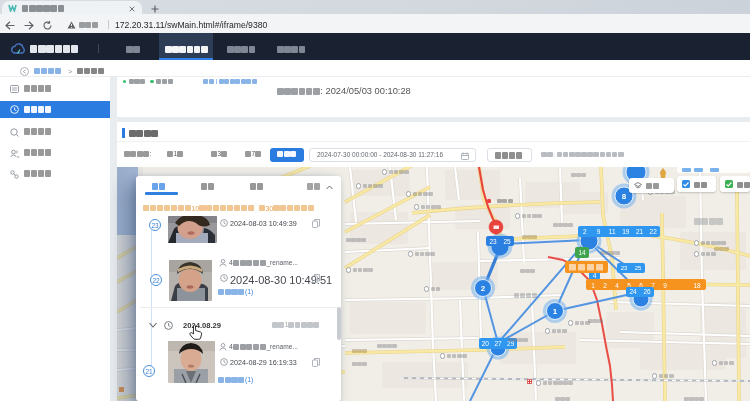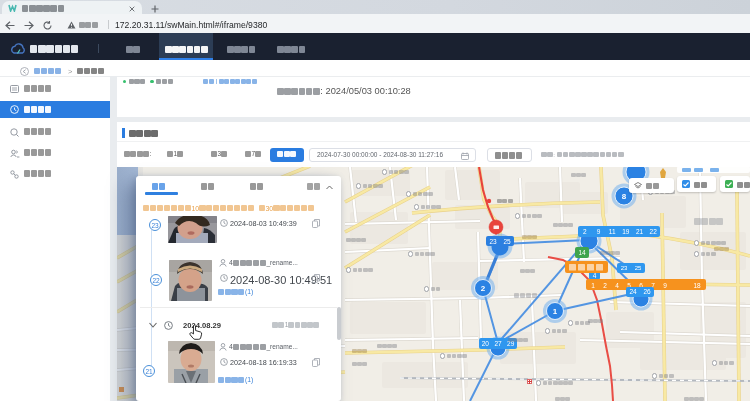--- a/index.html
+++ b/index.html
@@ -441,19 +441,19 @@
     </div>
 <svg class="ab" style="left:219px;top:343px" width="8" height="8" viewBox="0 0 8 8">
       <circle cx="4" cy="2.3" r="1.8" fill="none" stroke="#8a9099" stroke-width="0.8"></circle>
       <path d="M0.8 7.5 A3.3 3.3 0 0 1 7.2 7.5" fill="none" stroke="#8a9099" stroke-width="0.8"></path>
     </svg>
     <div class="ab" style="left:229px;top:343px;font-size:6.8px;color:#5a5f66">4<i class="z"></i><i class="z"></i><i class="z"></i><i class="z"></i><i class="z"></i><span style="font-size:6.6px">_rename...</span></div>
 <svg class="ab" style="left:220px;top:358px" width="8" height="8" viewBox="0 0 8 8">
       <circle cx="4" cy="4" r="3.4" fill="none" stroke="#8a9099" stroke-width="0.8"></circle>
       <path d="M4 2 V4 L5.6 5" stroke="#8a9099" stroke-width="0.8" fill="none"></path>
     </svg>
-    <div class="ab" style="left:230px;top:358px;font-size:7.2px;color:#42474d">2024-08-18 16:19:33</div>
+    <div class="ab" style="left:230px;top:358px;font-size:7.2px;color:#42474d">2024-08-29 16:19:33</div>
 <svg class="ab" style="left:312px;top:358px" width="8" height="9" viewBox="0 0 8 9">
       <rect x="0.5" y="2" width="5" height="6.5" rx="0.8" fill="none" stroke="#9aa0a8" stroke-width="0.8"></rect>
       <path d="M2.5 2 V0.5 H7.5 V7 H6" fill="none" stroke="#9aa0a8" stroke-width="0.8"></path>
     </svg>
 <div class="ab" style="left:218px;top:376px;font-size:6.8px;color:#3a82d8"><i class="z"></i><i class="z"></i><i class="z"></i><i class="z"></i>(1)</div>
 <div class="ab" style="left:336.5px;top:307px;width:4px;height:33px;background:#c9ccd0;border-radius:2px"></div>
 </div>
 </body></html>

